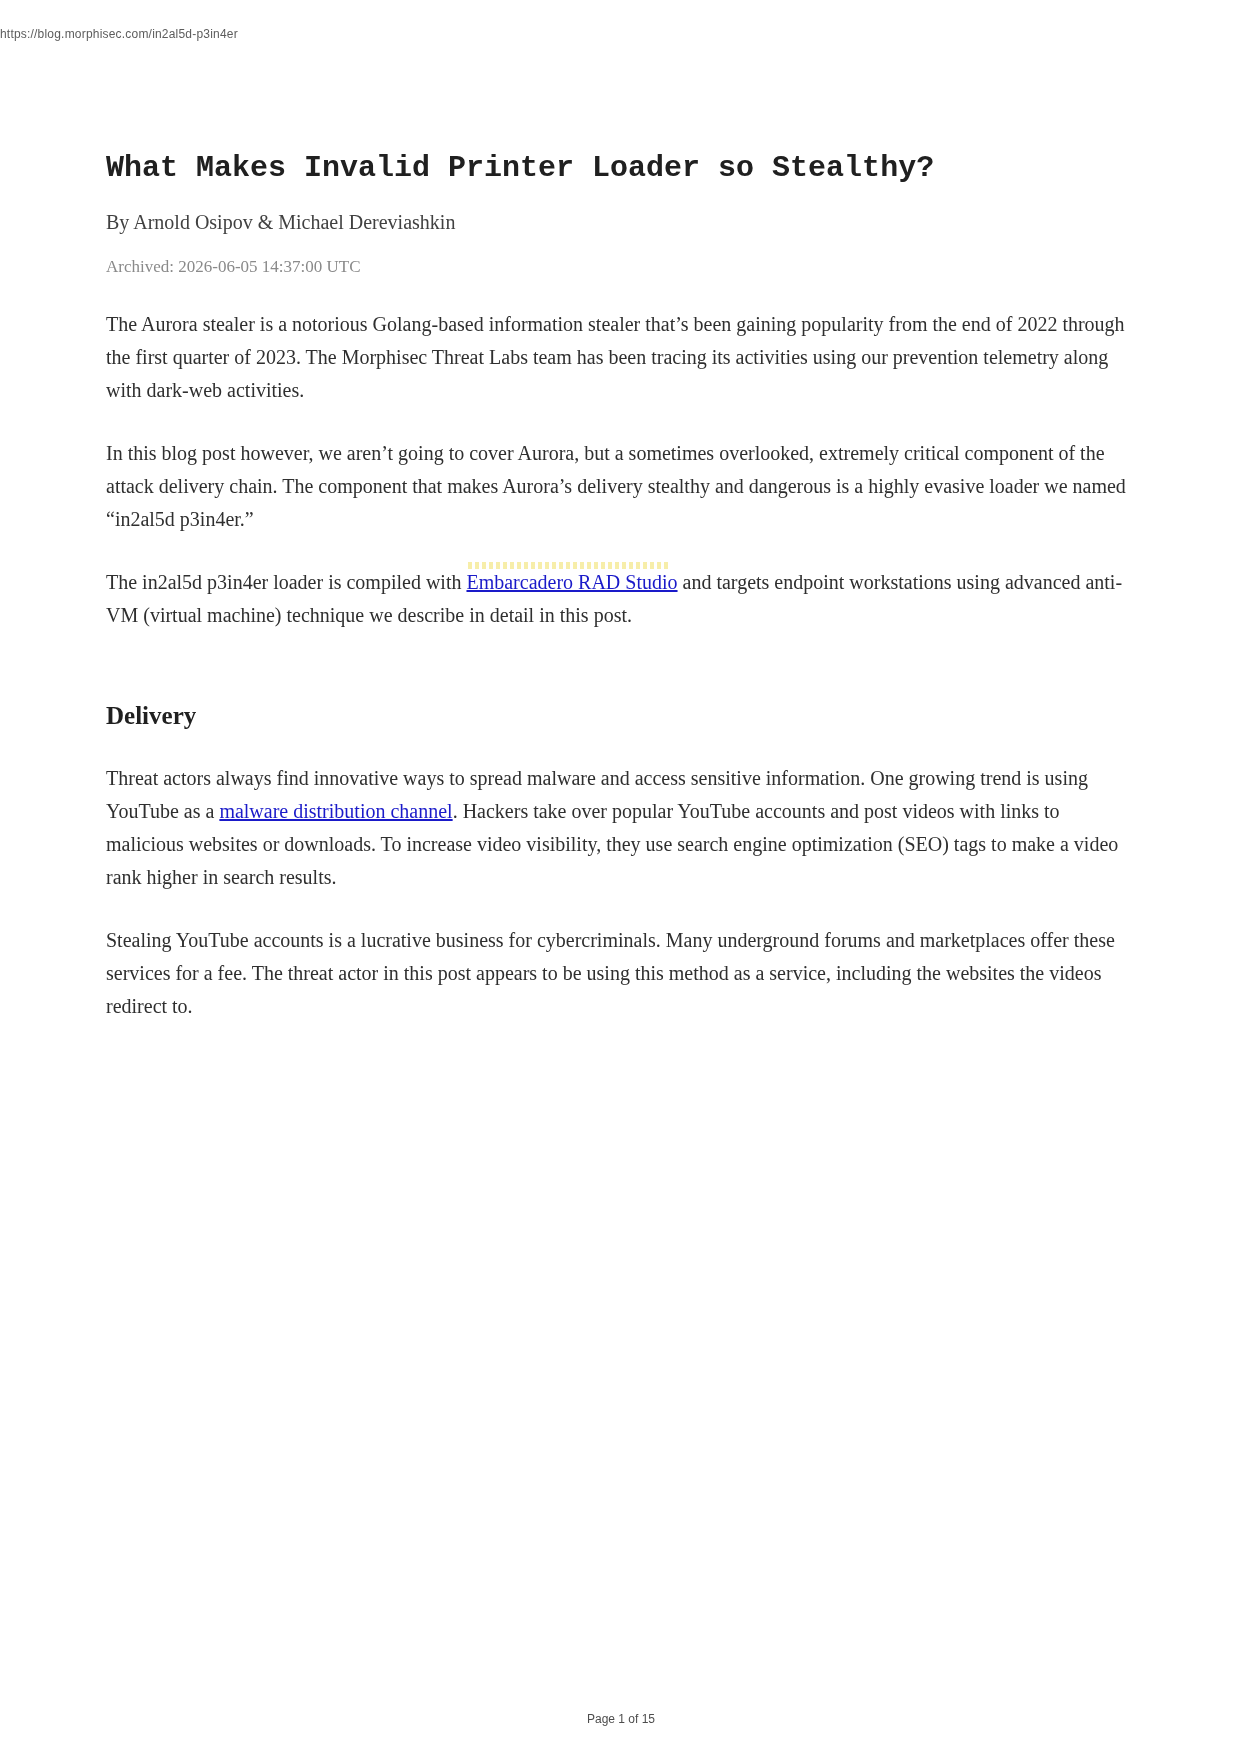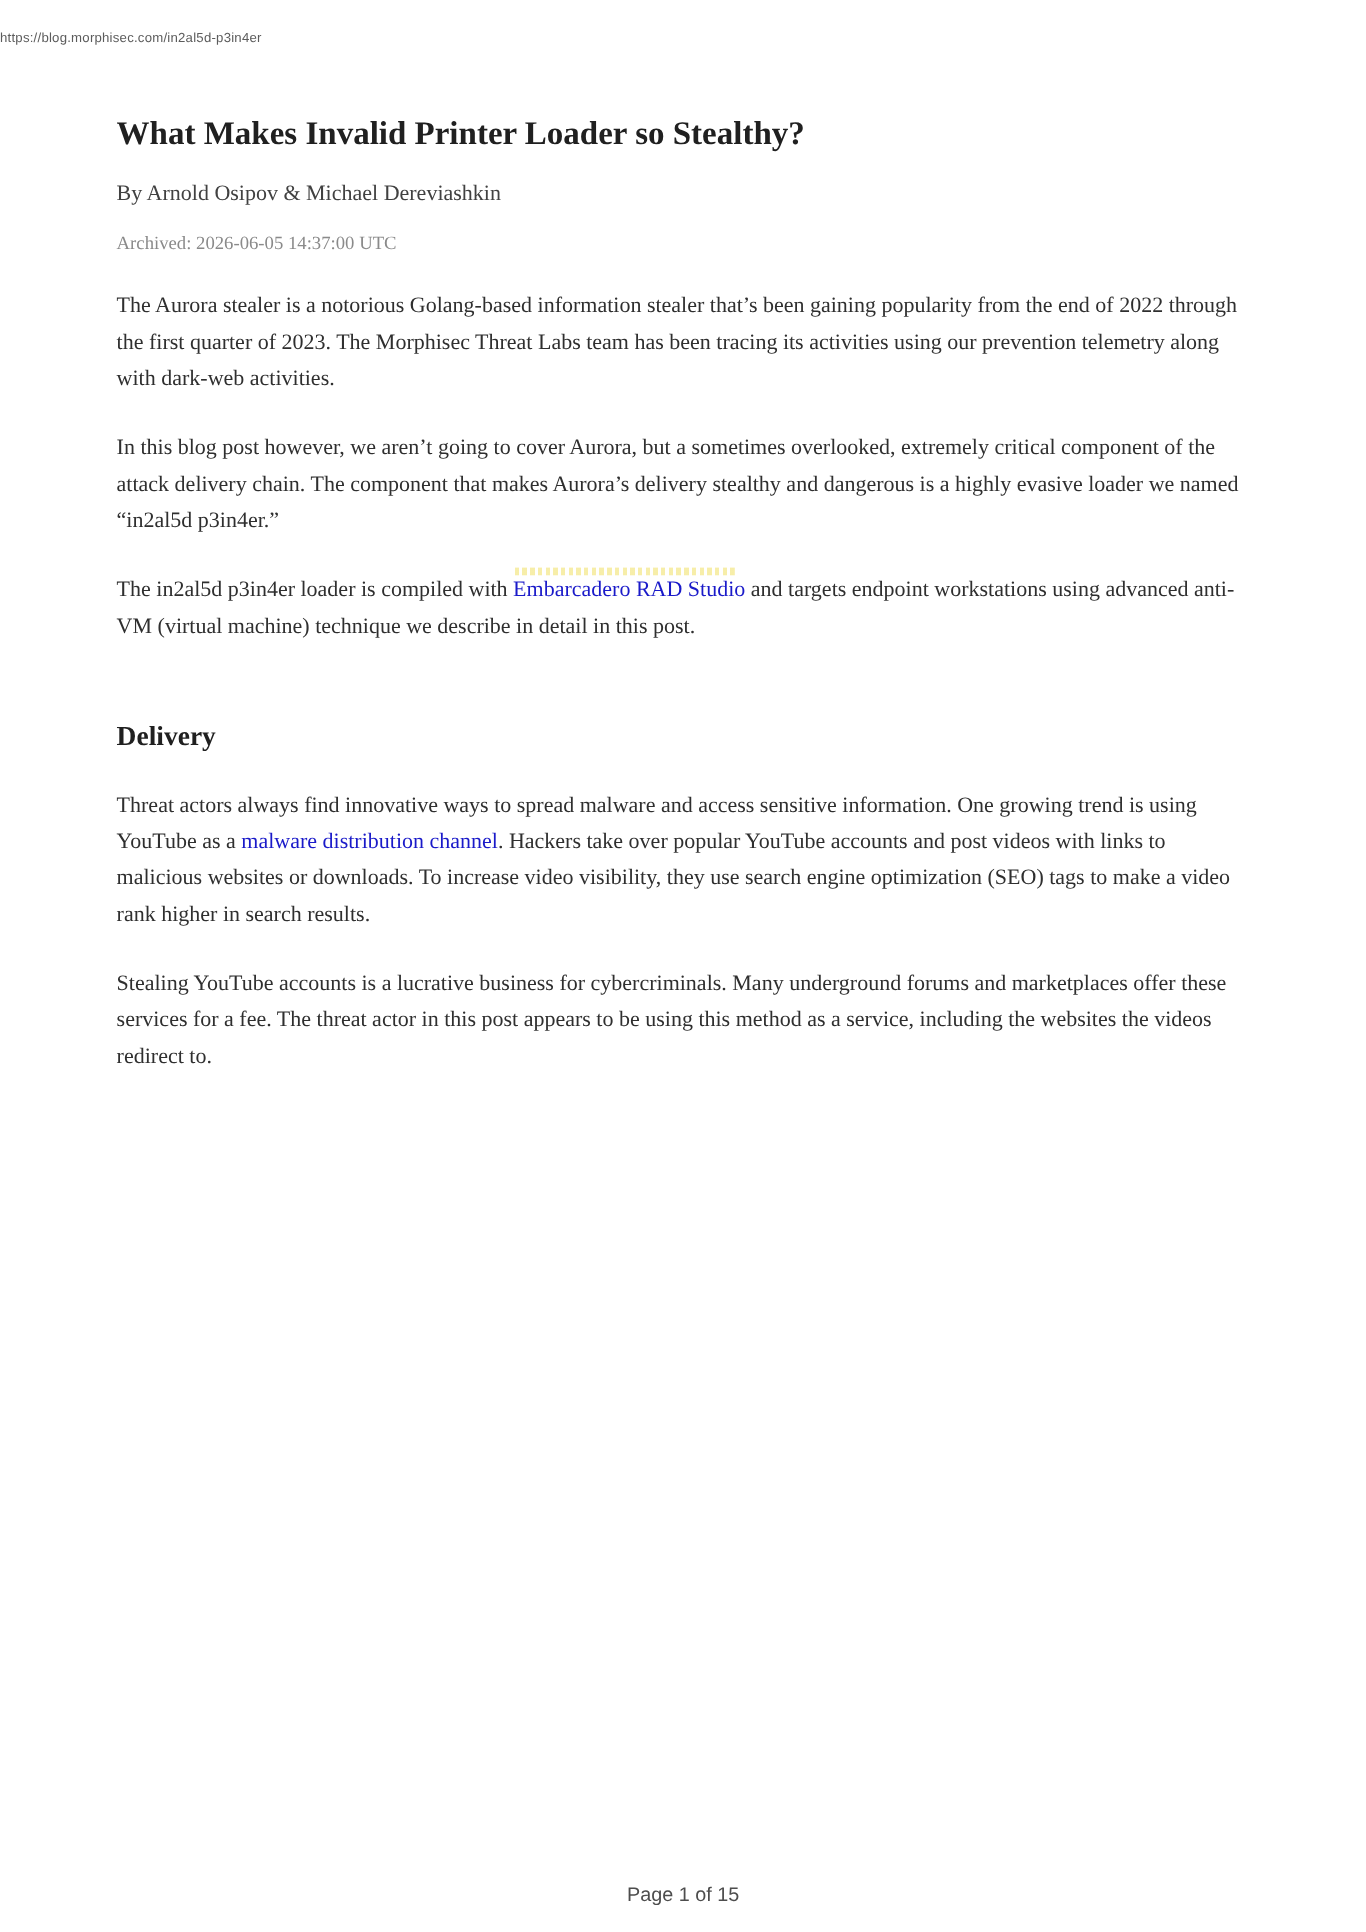--- a/index.html
+++ b/index.html
@@ -23,25 +23,26 @@
     color: #5c5c5c;
     letter-spacing: 0.2px;
   }
   .content {
     position: absolute;
     top: 41px;
     left: 106px;
     width: 1030px;
   }
   h1.title {
-    margin-top: 62px;
+    margin-top: 108px;
     font-size: 30px;
     line-height: 38px;
     font-weight: bold;
     color: #202020;
+    font-family: Liberation Mono, monospace;
   }
   .byline {
     margin-top: 22px;
     font-size: 20px;
     line-height: 26px;
     color: #414141;
   }
   .archived {
     margin-top: 21px;
     font-size: 17px;
@@ -56,20 +57,21 @@
   }
   h2.section {
     margin-top: 68px;
     font-size: 25px;
     line-height: 32px;
     font-weight: bold;
     color: #202020;
   }
   a.link {
     color: #1a1ac9;
+    text-decoration: underline;
     cursor: pointer;
     position: relative;
   }
   
   .link-note {
     position: absolute;
     left: 2px;
     right: 10px;
     bottom: 24px;
     height: 7px;
@@ -78,21 +80,21 @@
       rgba(244, 232, 140, 0) 4px 7px);
     pointer-events: none;
   }
   .page-footer {
     position: absolute;
     top: 1712px;
     left: 0;
     width: 100%;
     text-align: center;
     font-family: "Liberation Sans", "DejaVu Sans", sans-serif;
-    font-size: 18px;
+    font-size: 12px;
     color: #4d4d4d;
   }
 </style>
 </head>
 <body>
 
 <header class="url-header">
   <span>https://blog.morphisec.com/in2al5d-p3in4er</span>
 </header>
 

